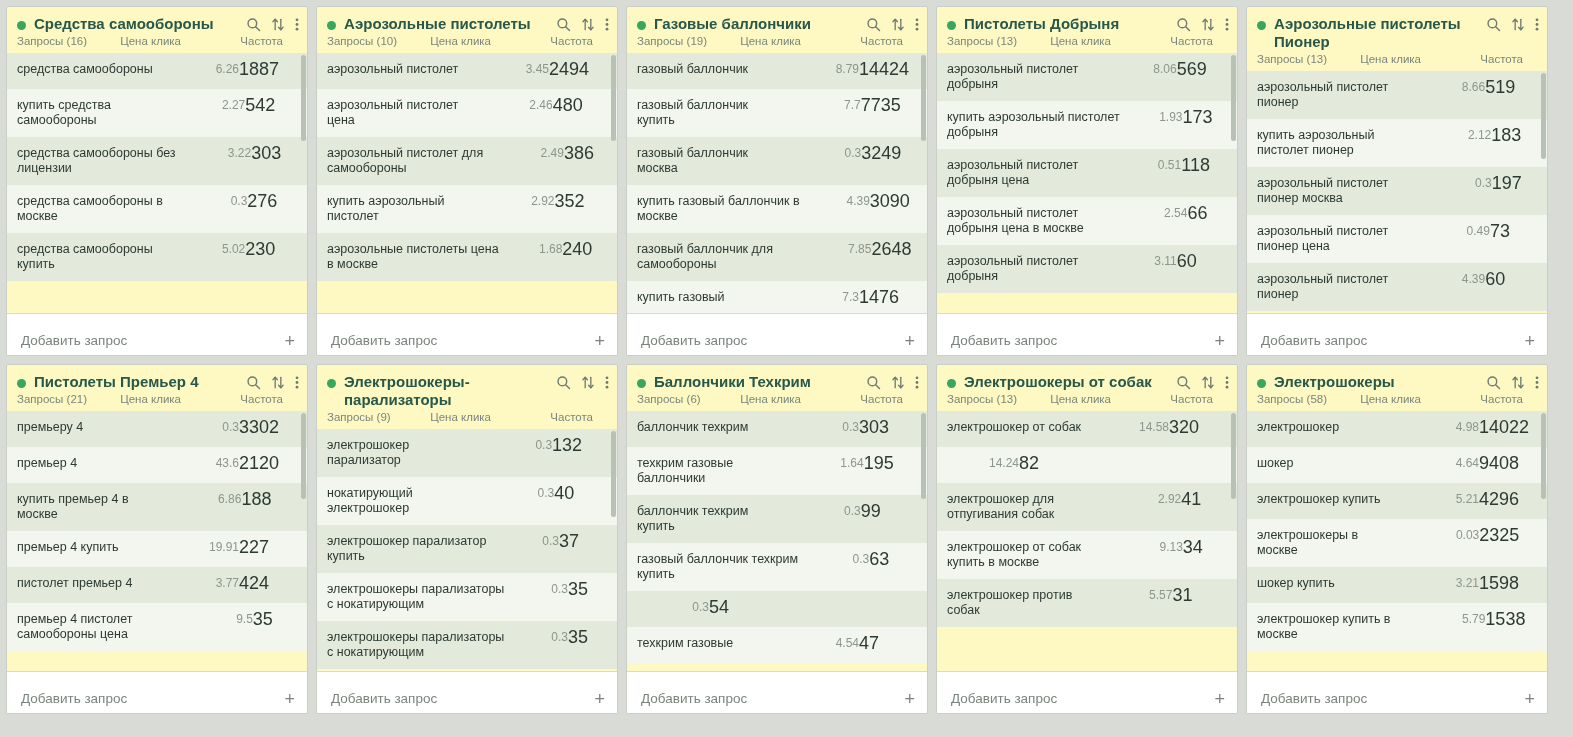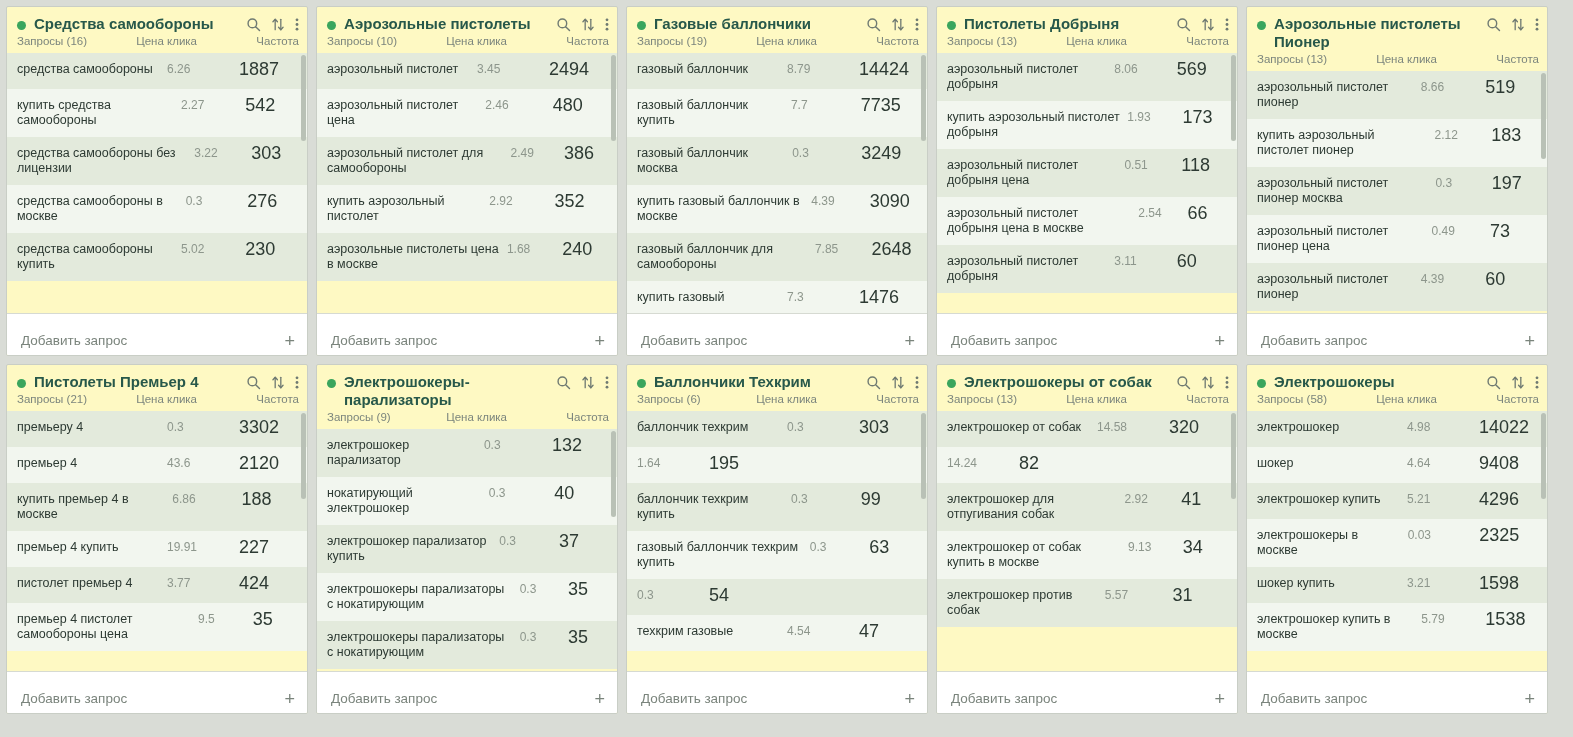--- a/index.html
+++ b/index.html
@@ -62,21 +62,21 @@
   .icon {
     cursor: pointer;
     display: inline-flex;
     align-items: center;
     justify-content: center;
   }
   .icon svg { display: block; }
   .col-head {
     display: flex;
     align-items: flex-end;
-    padding: 2px 8px 6px 10px;
+    padding: 2px 24px 6px 10px;
     font-size: 11.5px;
     color: #7b857d;
   }
   .col-head .c-query { flex: 1 1 auto; }
   .col-head .c-price { width: 72px; text-align: right; }
   .col-head .c-freq { width: 58px; text-align: right; margin-left: 44px; }
   .rows {
     flex: 1 1 auto;
     overflow: hidden;
     position: relative;
@@ -86,21 +86,21 @@
     align-items: flex-start;
     padding: 9px 10px 9px 10px;
     font-size: 12.5px;
     color: #2d3a33;
     line-height: 15px;
     min-height: 36px;
   }
   .row.alt { background: #e3eadc; }
   .row.plain { background: #f2f6ef; }
   .row .q { flex: 1 1 auto; padding-right: 6px; }
-  .row .p { width: 72px; text-align: left; color: #8d968c; font-size: 12px; }
+  .row .p { width: 72px; text-align: right; color: #8d968c; font-size: 12px; }
   .row .f { width: 58px; text-align: left; color: #2d3a33; font-size: 18px; }
   .scrollbar {
     position: absolute;
     right: 1px;
     top: 2px;
     width: 5px;
     height: 86px;
     background: #b9c1b6;
     border-radius: 3px;
   }
@@ -628,20 +628,21 @@
         <span class="c-price">Цена клика</span>
         <span class="c-freq">Частота</span>
       </div>
       <div class="rows">
         <div class="row alt">
           <span class="q">баллончик техкрим</span>
           <span class="p">0.3</span>
           <span class="f">303</span>
         </div>
         <div class="row plain">
+          <span class="q">техкрим газовые баллончики</span>
           <span class="p">1.64</span>
           <span class="f">195</span>
         </div>
         <div class="row alt">
           <span class="q">баллончик техкрим купить</span>
           <span class="p">0.3</span>
           <span class="f">99</span>
         </div>
         <div class="row plain">
           <span class="q">газовый баллончик техкрим купить</span>

